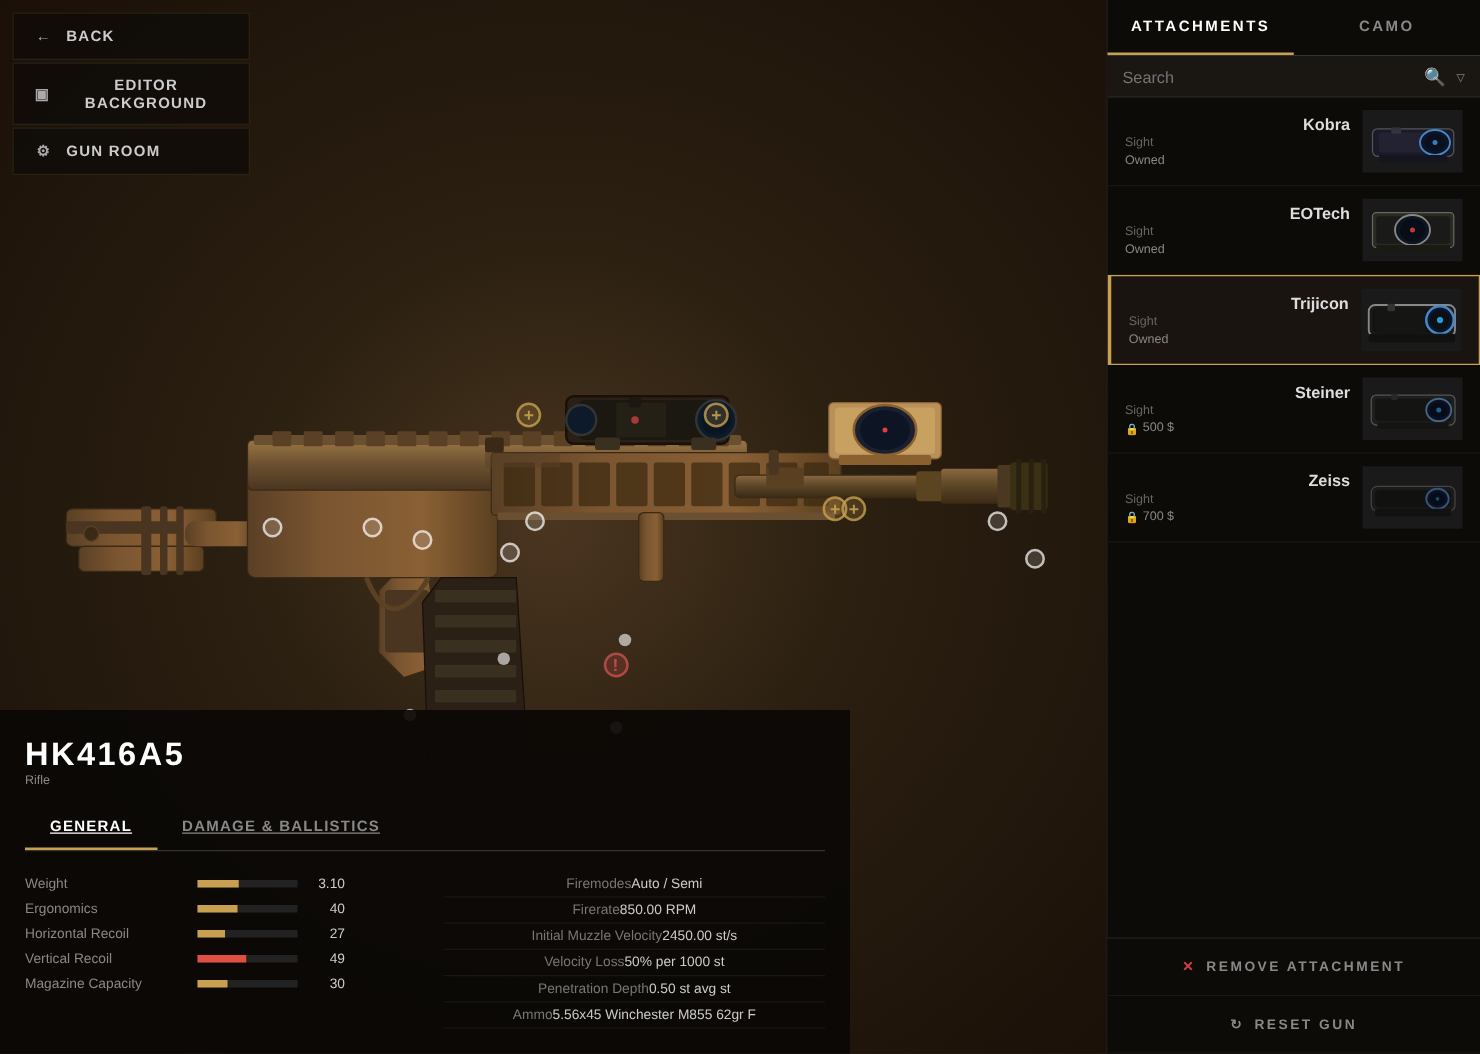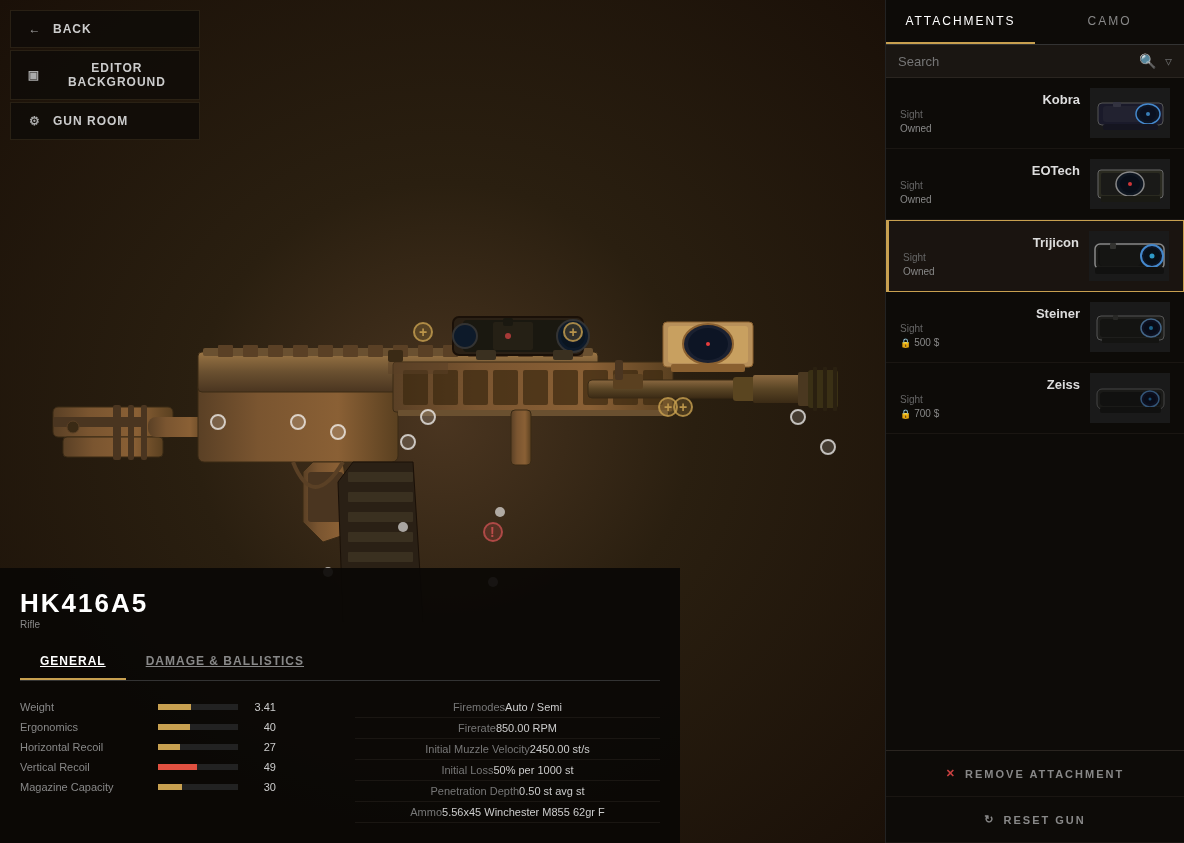--- a/index.html
+++ b/index.html
@@ -159,21 +159,21 @@
     .panel-tabs {
       display: flex;
       border-bottom: 1px solid #333;
       flex-shrink: 0;
     }
     .panel-tab {
       flex: 1;
       padding: 14px 0;
       text-align: center;
       font-size: 12px;
-      font-weight: normal;
+      font-weight: bold;
       letter-spacing: 2px;
       cursor: pointer;
       color: #888;
       text-transform: uppercase;
     }
     .panel-tab.active {
       color: #fff;
       border-bottom: 2px solid #c8a050;
     }
 
@@ -496,21 +496,21 @@
     </div>
 
     <div class="stats-grid">
 
       <div>
         <div class="stat-row">
           <span class="stat-label">Weight</span>
           <div class="stat-bar-container">
             <div class="stat-bar" style="width:41%"></div>
           </div>
-          <span class="stat-value">3.41</span>
+          <span class="stat-value">3.10</span>
         </div>
         <div class="stat-row">
           <span class="stat-label">Ergonomics</span>
           <div class="stat-bar-container">
             <div class="stat-bar" style="width:40%"></div>
           </div>
           <span class="stat-value">40</span>
         </div>
         <div class="stat-row">
           <span class="stat-label">Horizontal Recoil</span>
@@ -542,21 +542,21 @@
         </div>
         <div class="stat-info-row">
           <span class="stat-info-label">Firerate</span>
           <span class="stat-info-value">850.00 RPM</span>
         </div>
         <div class="stat-info-row">
           <span class="stat-info-label">Initial Muzzle Velocity</span>
           <span class="stat-info-value">2450.00 st/s</span>
         </div>
         <div class="stat-info-row">
-          <span class="stat-info-label">Initial Loss</span>
+          <span class="stat-info-label">Velocity Loss</span>
           <span class="stat-info-value">50% per 1000 st</span>
         </div>
         <div class="stat-info-row">
           <span class="stat-info-label">Penetration Depth</span>
           <span class="stat-info-value">0.50 st avg st</span>
         </div>
         <div class="stat-info-row">
           <span class="stat-info-label">Ammo</span>
           <span class="stat-info-value">5.56x45 Winchester M855 62gr F</span>
         </div>

